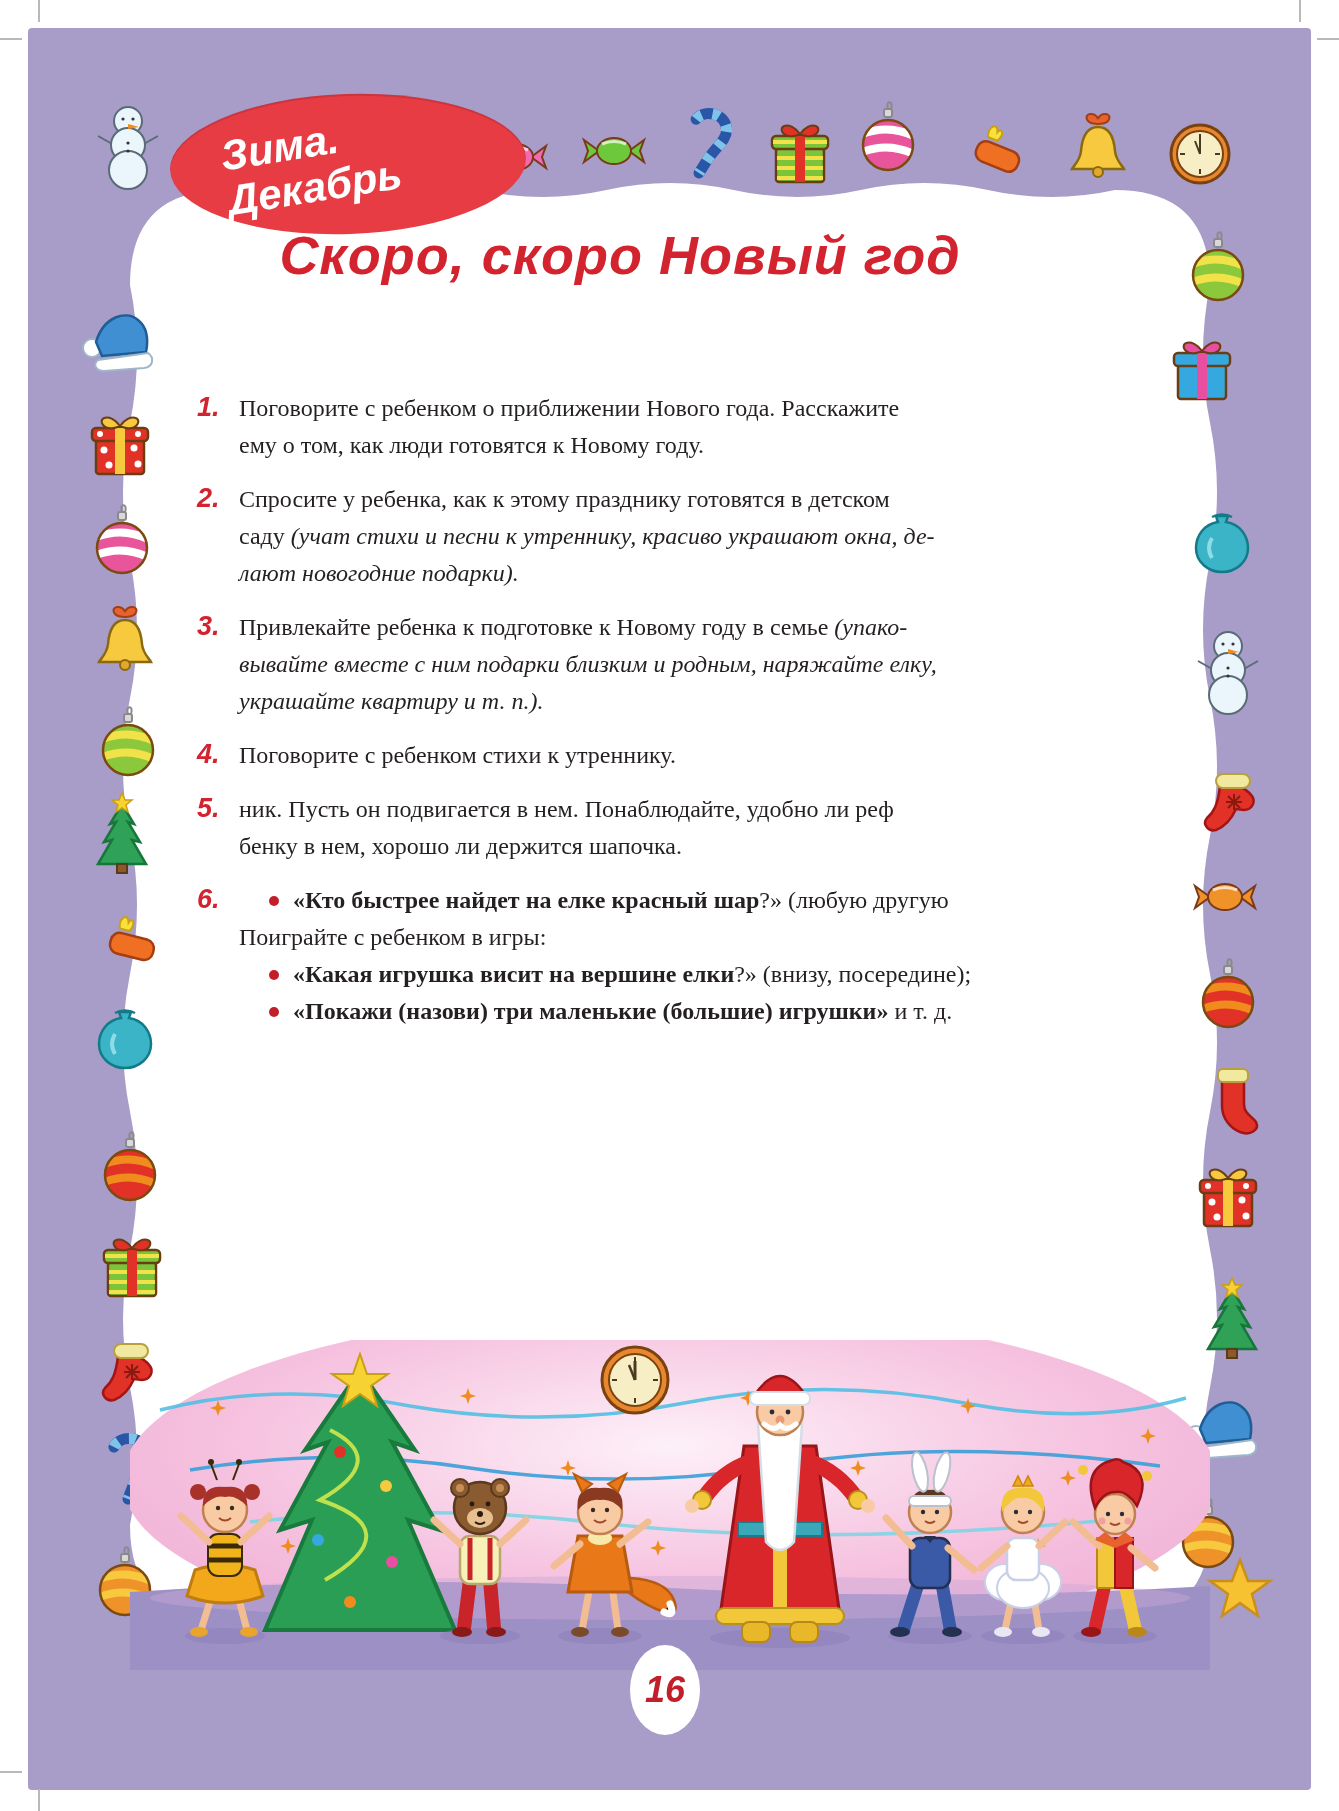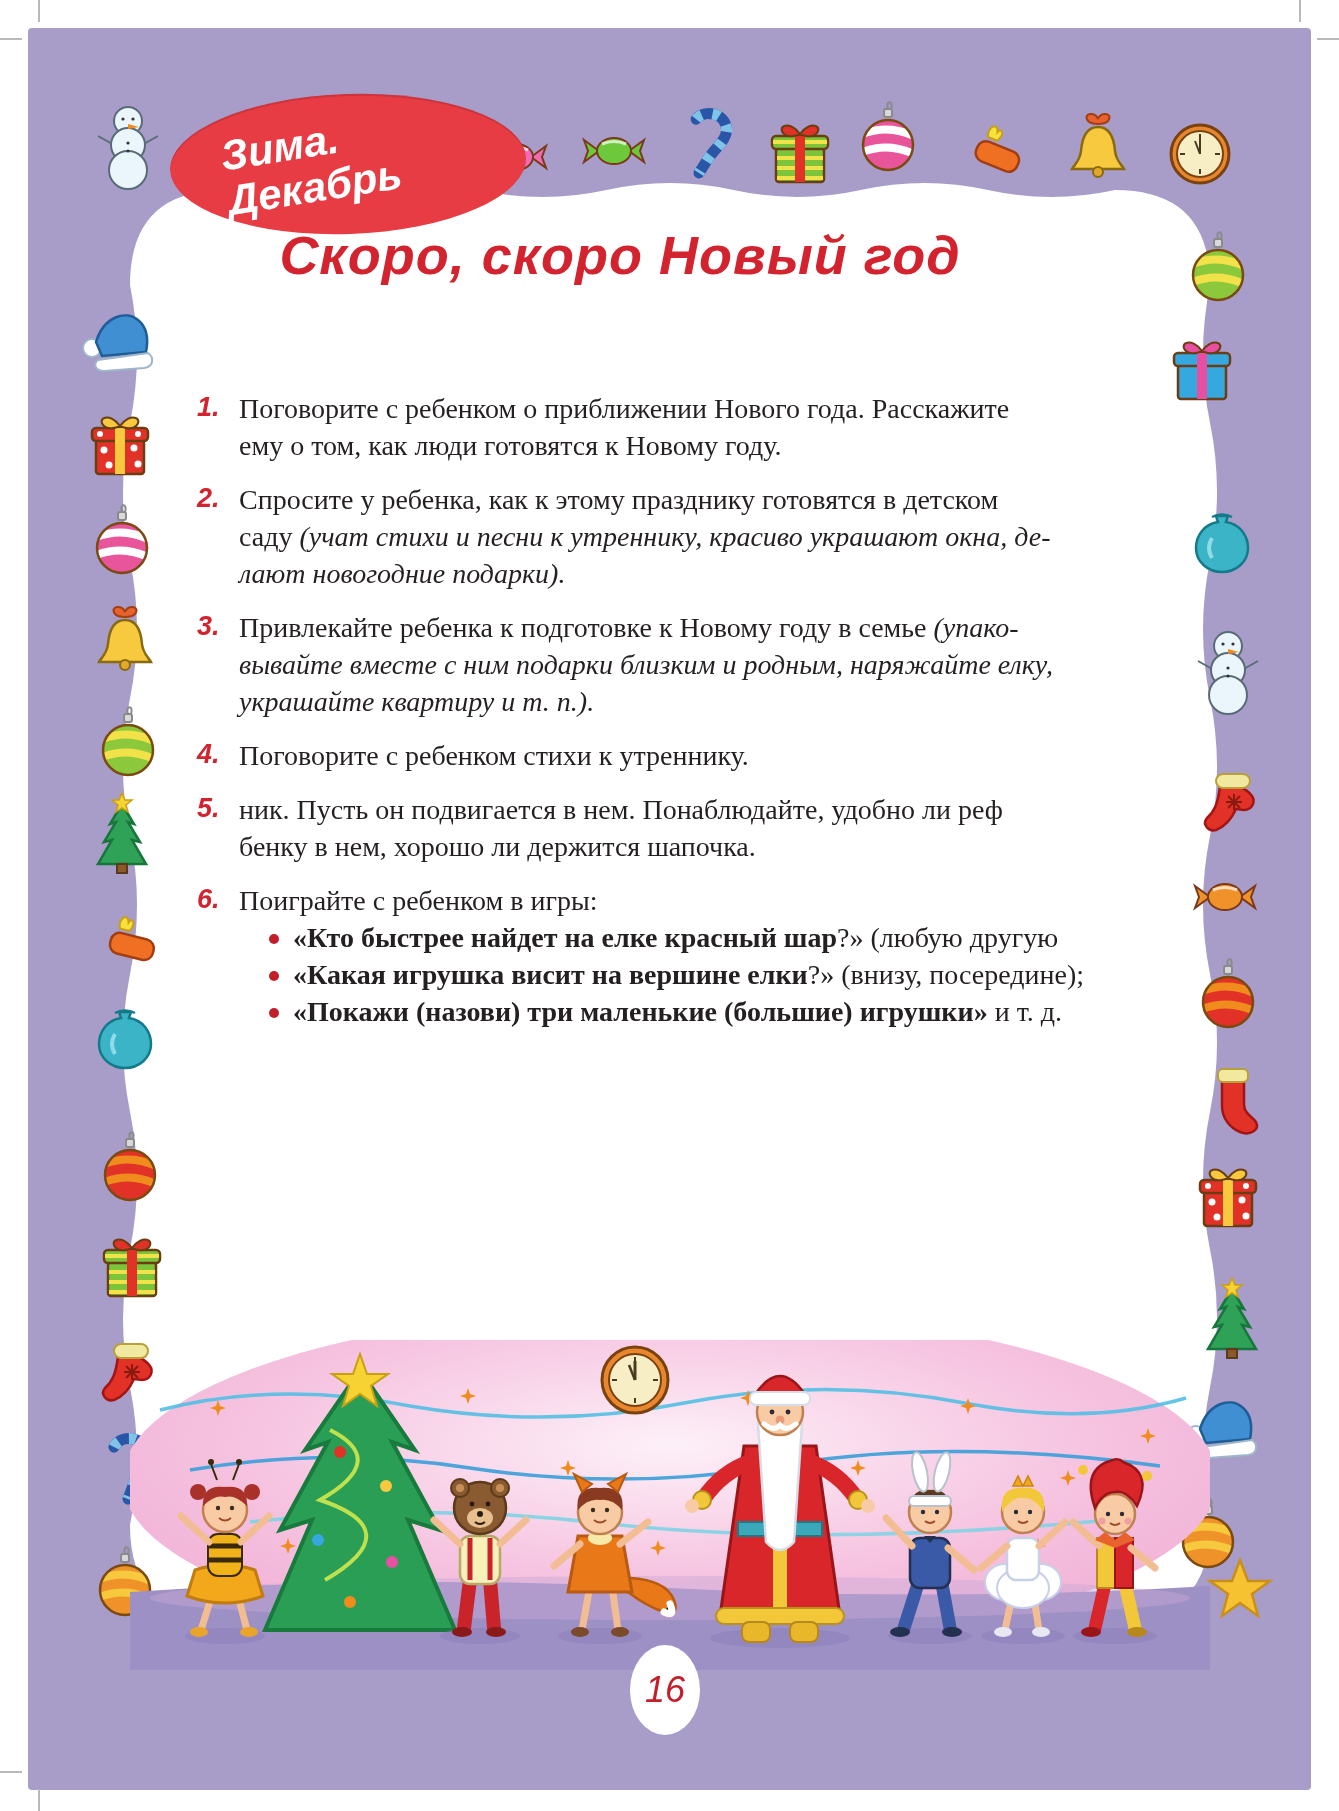--- a/index.html
+++ b/index.html
@@ -16,30 +16,30 @@
   .badge-inner{padding:20px 0 0 52px;transform:rotate(-7deg);
         font-family:"Liberation Sans","DejaVu Sans",sans-serif;font-style:italic;font-weight:700;
         font-size:42px;line-height:1.08;color:#ffffff;}
   .title{position:absolute;left:150px;top:224px;width:940px;margin:0;text-align:center;
         font-family:"Liberation Sans","DejaVu Sans",sans-serif;font-style:italic;font-weight:800;
         font-size:54px;letter-spacing:1px;color:#d2232f;}
   .list{position:absolute;left:197px;top:390px;width:910px;}
   .item{display:flex;margin-bottom:17px;}
   .num{flex:0 0 42px;color:#d2232f;font-family:"Liberation Sans","DejaVu Sans",sans-serif;
         font-weight:700;font-style:italic;font-size:27px;padding-top:2px;}
-  .body{flex:1;font-size:28px;line-height:37px;color:#241f21;}
+  .body{flex:1;font-size:24px;line-height:37px;color:#241f21;}
   .line{white-space:nowrap;}
   .seg-i{font-style:italic;font-family:Liberation Serif, serif;}
   .seg-b{font-weight:700;}
   .dot{display:inline-block;width:10px;height:10px;border-radius:50%;background:#c21f2a;
         margin:0 14px 3px 30px;vertical-align:middle;}
   .scene{position:absolute;left:130px;top:1340px;}
   .page-num{position:absolute;left:630px;top:1645px;width:70px;height:90px;background:#ffffff;
         border-radius:50%;display:flex;align-items:center;justify-content:center;}
-  .page-num span{font-family:"Liberation Sans","DejaVu Sans",sans-serif;font-weight:400;
+  .page-num span{font-family:"Liberation Sans","DejaVu Sans",sans-serif;font-weight:700;
         font-style:italic;font-size:36px;color:#c21f2a;}
 </style>
 </head>
 <body>
 
 <div class="page">
 
   <div class="purple-bg"></div>
 
   <div class="crop" style="left:0;top:38px;width:22px;height:2px;"></div>
@@ -420,22 +420,22 @@
       <div class="item">
         <div class="num">5.</div>
         <div class="body">
           <div class="line"><span class="seg-n">ник. Пусть он подвигается в нем. Понаблюдайте, удобно ли реф</span></div>
           <div class="line"><span class="seg-n">бенку в нем, хорошо ли держится шапочка.</span></div>
         </div>
       </div>
       <div class="item">
         <div class="num">6.</div>
         <div class="body">
+          <div class="line"><span class="dot"></span><span class="seg-b">«Кто быстрее найдет на елке красный шар</span><span class="seg-n">?» (любую другую</span></div>
           <div class="line"><span class="seg-n">Поиграйте с ребенком в игры:</span></div>
-          <div class="line"><span class="dot"></span><span class="seg-b">«Кто быстрее найдет на елке красный шар</span><span class="seg-n">?» (любую другую</span></div>
           <div class="line"><span class="dot"></span><span class="seg-b">«Какая игрушка висит на вершине елки</span><span class="seg-n">?» (внизу, посередине);</span></div>
           <div class="line"><span class="dot"></span><span class="seg-b">«Покажи (назови) три маленькие (большие) игрушки»</span><span class="seg-n"> и т. д.</span></div>
         </div>
       </div>
     </div>
 
   <svg class="scene" viewBox="0 0 1080 330" width="1080" height="330">
     <defs>
       <radialGradient id="wg" cx="50%" cy="40%" r="70%">
         <stop offset="0%" stop-color="#fdf0f8"></stop>

